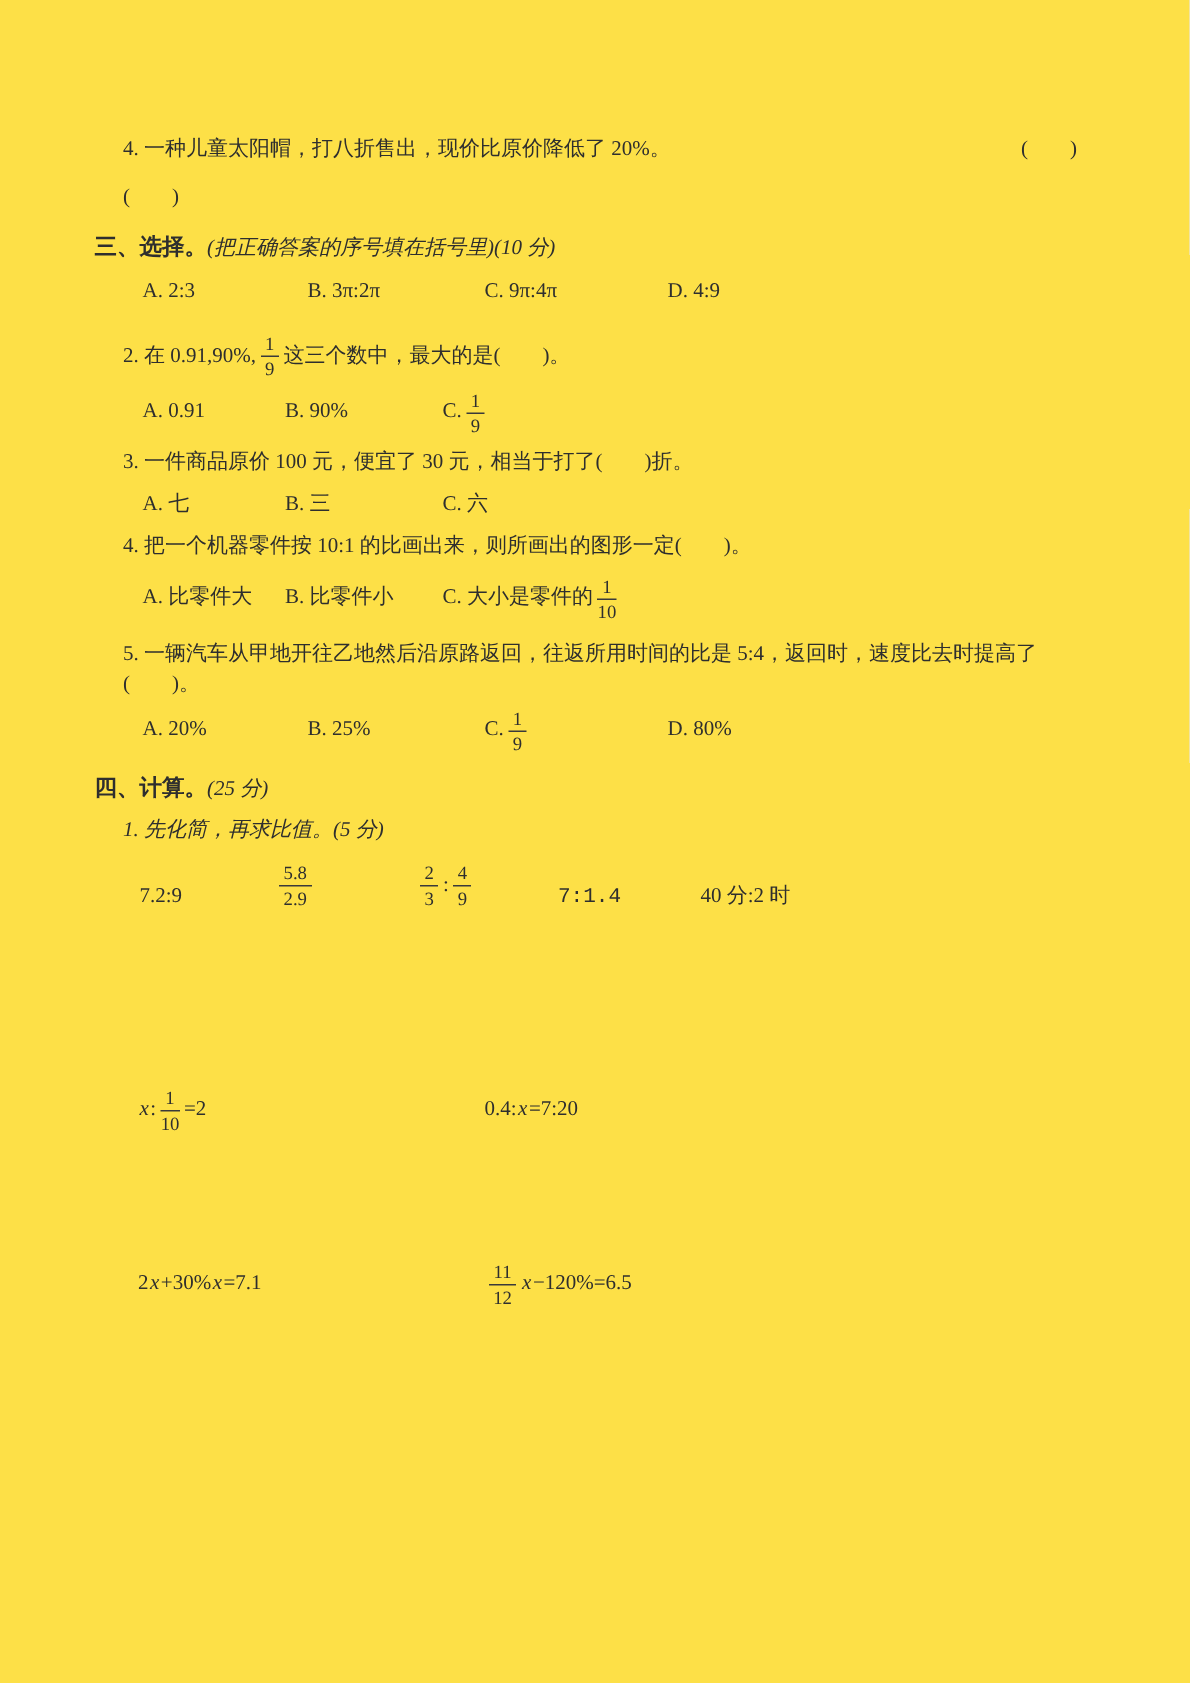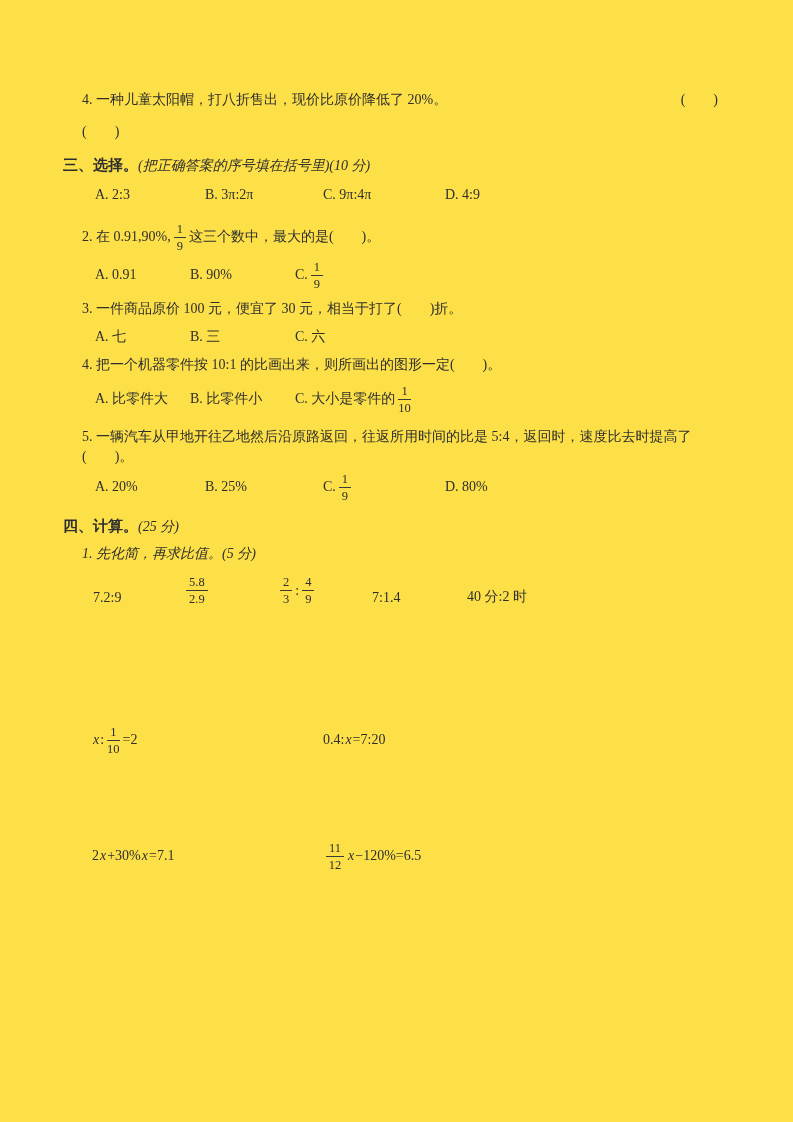--- a/index.html
+++ b/index.html
@@ -46,21 +46,21 @@
     text-align: center; vertical-align: middle;
     font-size: 12.5px; line-height: 14px; margin: 0 3px;
   }
   .frac .num { display:block; border-bottom: 1px solid #3a3a3a; padding: 0 3px 1px; }
   .frac .den { display:block; padding-top: 1px; }
 
   .mvar { font-style: italic; padding: 0 1px; }
 
   .expr-row { display: flex; align-items: flex-end; min-height: 36px; }
   .expr { display: inline-flex; align-items: center; }
-  .expr-1 { width: 90px; } .expr-2 { width: 94px; } .expr-3 { width: 95px; } .expr-4 { width: 95px; }
+  .expr-1 { width: 90px; } .expr-2 { width: 94px; } .expr-3 { width: 95px; } .expr-4 { width: 95px; font-family: Liberation Mono, monospace; }
 
   .eq-row { display: flex; align-items: center; min-height: 36px; }
   .eq { display: inline-flex; align-items: center; }
   .eq-left { width: 231px; }
 
   .mb2{margin-bottom:2px}.mb6{margin-bottom:6px}.mb8{margin-bottom:8px}
   .mb10{margin-bottom:10px}.mb12{margin-bottom:12px}.mb14{margin-bottom:14px}
   .mb116{margin-bottom:116px}.mb80{margin-bottom:80px}
 
   .footer {

